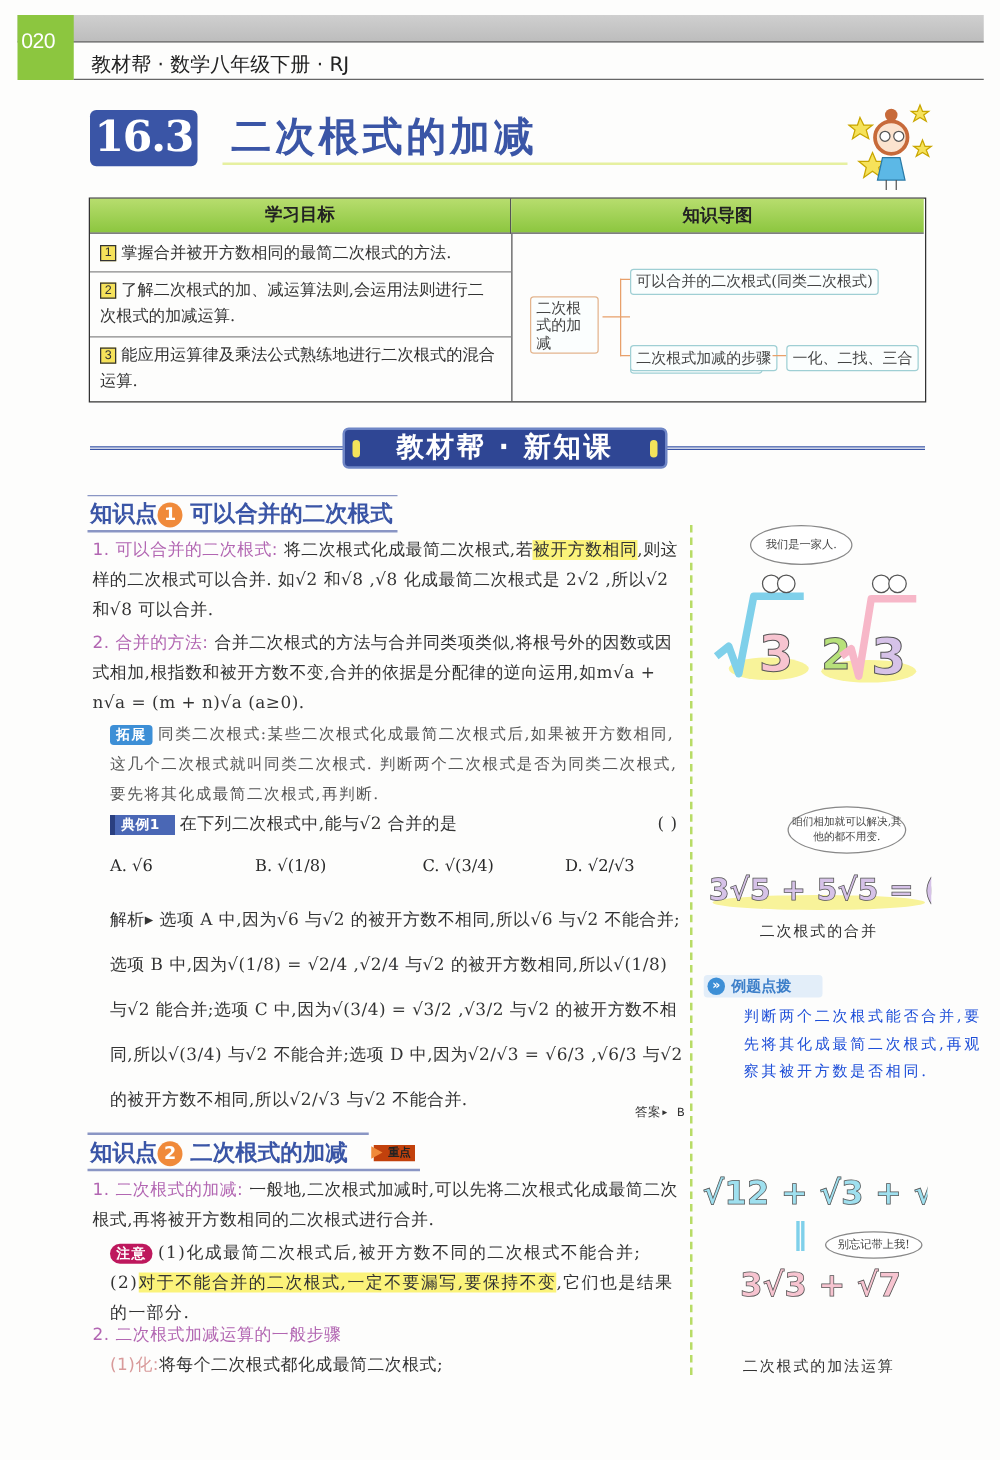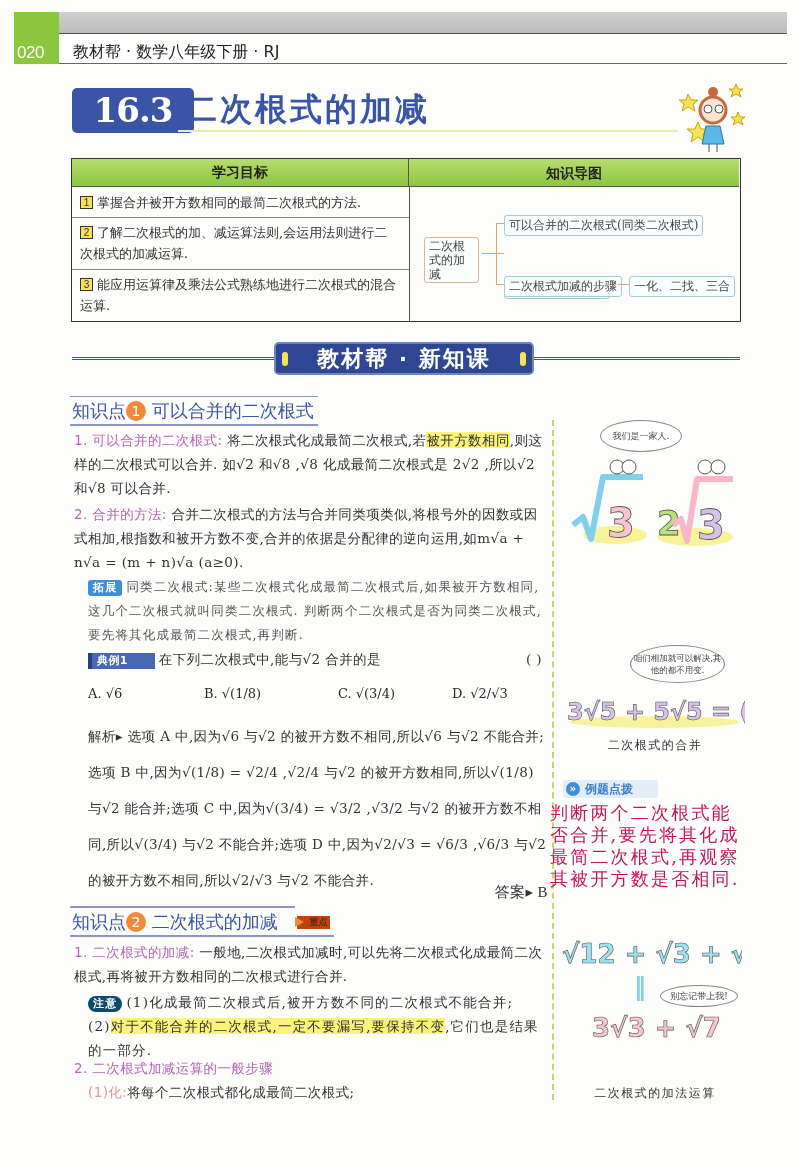--- a/index.html
+++ b/index.html
@@ -1,25 +1,25 @@
 <!DOCTYPE html>
 <html><head>
 <meta charset="utf-8">
 <style>
   * { box-sizing: border-box; margin: 0; padding: 0; }
   html, body { width: 800px; height: 1168px; background: #fdfdfc; overflow: hidden; }
   body { position: relative; font-family: "DejaVu Serif", "Liberation Serif", serif; color: #2a2a2a; }
 
   
   .topbar { position: absolute; left: 14px; top: 12px; width: 773px; height: 22px; background: linear-gradient(#cfcfcf, #bdbdbd); border-bottom: 1px solid #555; }
-  .pagenum { position: absolute; left: 14px; top: 12px; width: 45px; height: 52px; background: #8cc63f; color: #fff; font-family: "Liberation Sans", sans-serif; font-size: 17px; padding-top: 31px; padding-left: 3px; letter-spacing: -0.5px; }
+  .pagenum { position: absolute; left: 14px; top: 12px; width: 45px; height: 52px; background: #8cc63f; color: #fff; font-family: "Liberation Sans", sans-serif; font-size: 17px; padding-top: 11px; padding-left: 3px; letter-spacing: -0.5px; }
   .runhead { position: absolute; left: 59px; top: 34px; width: 728px; height: 30px; border-bottom: 1px solid #666; font-family: "DejaVu Sans", sans-serif; font-size: 16px; padding: 8px 0 0 14px; color: #222; }
 
   
-  .sec-badge { position: absolute; left: 72px; top: 88px; width: 122px; height: 45px; background: #3a55a6; border-radius: 5px; color: #fff; font-family: "DejaVu Serif", serif; font-weight: bold; font-size: 34px; text-align: center; line-height: 45px; letter-spacing: -1px; }
+  .sec-badge { position: absolute; left: 72px; top: 88px; width: 86px; height: 45px; background: #3a55a6; border-radius: 5px; color: #fff; font-family: "DejaVu Serif", serif; font-weight: bold; font-size: 34px; text-align: center; line-height: 45px; letter-spacing: -1px; }
   .sec-title { position: absolute; left: 185px; top: 88px; font-family: "DejaVu Sans", sans-serif; font-weight: bold; font-size: 32px; color: #3a55a6; letter-spacing: 3px; }
   .title-rule { position: absolute; left: 178px; top: 130px; width: 500px; height: 2px; background: #e6f0a0; }
 
   .mascot { position: absolute; left: 678px; top: 82px; width: 70px; height: 72px; }
 
   
   .objtable { position: absolute; left: 71px; top: 158px; width: 670px; height: 164px; border: 1.5px solid #333; }
   .objtable .hdr { position: absolute; top: 0; height: 28px; background: linear-gradient(#b7dd6e, #8cc63f); font-family: "DejaVu Sans", sans-serif; font-weight: bold; font-size: 14px; text-align: center; line-height: 28px; color: #222; border-bottom: 1px solid #555; }
   .objtable .hdr.left { left: 0; width: 337px; border-right: 1px solid #555; font-family: Liberation Serif, serif; }
   .objtable .hdr.right { left: 337px; width: 330px; }
@@ -31,50 +31,50 @@
   .mm { position: absolute; font-size: 12px; color: #444; border: 1px solid #9fcfd4; border-radius: 3px; padding: 1px 4px; background: #fbfefe; white-space: nowrap; }
   .mm.root { border-color: #e3b48d; line-height: 14px; white-space: normal; width: 55px; }
   .mm-line { position: absolute; background: #e8a06a; }
 
   
   .banner-line { position: absolute; top: 357px; height: 3px; border-top: 1px solid #3a55a6; border-bottom: 1px solid #3a55a6; }
   .banner { position: absolute; left: 274px; top: 342px; width: 260px; height: 33px; background: #2f4694; border: 2px solid #6f86c6; border-radius: 5px; color: #fff; font-family: "DejaVu Sans", sans-serif; font-weight: bold; font-size: 22px; text-align: center; line-height: 29px; letter-spacing: 2px; }
   .banner .cap { position: absolute; top: 8px; width: 6px; height: 14px; background: #f3e35b; border-radius: 3px; }
 
   
-  .kh { position: absolute; font-family: "DejaVu Sans", sans-serif; font-weight: normal; font-size: 18px; color: #3a55a6; border-top: 1px solid #8a96c4; border-bottom: 2px solid #8a96c4; padding: 2px 4px 1px 2px; }
+  .kh { position: absolute; font-family: "DejaVu Sans", sans-serif; font-weight: bold; font-size: 18px; color: #3a55a6; border-top: 1px solid #8a96c4; border-bottom: 2px solid #8a96c4; padding: 2px 4px 1px 2px; }
   .kh .circ { display: inline-block; width: 20px; height: 20px; border-radius: 50%; background: #f08a3a; color: #fff; text-align: center; font-size: 14px; line-height: 20px; vertical-align: 1px; }
   .tag-key { display: inline-block; background: #c2410c; color: #222; font-size: 9px; padding: 0 3px 0 12px; position: relative; margin-left: 14px; vertical-align: 3px; }
   .tag-key::before { content: ""; position: absolute; left: -2px; top: 1px; border-left: 9px solid #f08a3a; border-top: 5px solid transparent; border-bottom: 5px solid transparent; }
 
   .para { position: absolute; left: 74px; width: 474px; font-size: 13.5px; line-height: 24px; color: #333; letter-spacing: 0.4px; }
   .para .lbl { font-family: "DejaVu Sans", sans-serif; color: #b266b2; margin-top: 36px; }
   .para .lbl2 { font-family: "DejaVu Sans", sans-serif; color: #d89a9a; }
   .hl { background: #fbf37a; }
   .indent { padding-left: 14px; }
 
   .chip { display: inline-block; font-family: "DejaVu Sans", sans-serif; font-weight: bold; font-size: 11px; color: #fff; padding: 0 5px; border-radius: 3px; line-height: 16px; margin-right: 4px; }
   .chip.blue { background: #3d8fd6; }
-  .chip.orange { background: #0c4a6e; border-radius: 8px; }
-  .chip.ex { background: #4a67b5; border-left: 4px solid #2a3f80; border-radius: 0; padding-right: 27px; position: relative; }
+  .chip.orange { background: #be185d; border-radius: 8px; }
+  .chip.ex { background: #4a67b5; border-left: 4px solid #2a3f80; border-radius: 0; padding-right: 12px; position: relative; }
 
   .options { position: absolute; left: 88px; top: 680px; width: 440px; height: 30px; font-size: 13px; }
   .options span { position: absolute; top: 6px; }
 
   .vdash { position: absolute; left: 552px; top: 420px; width: 0; height: 680px; border-left: 2px dashed #b8dc66; }
 
   
   .side-caption { position: absolute; font-size: 12px; color: #333; letter-spacing: 1.5px; text-align: center; }
   .tip-tag { position: absolute; left: 563px; top: 780px; width: 95px; height: 18px; background: #e3eef9; border-radius: 3px; font-family: "DejaVu Sans", sans-serif; font-weight: bold; font-size: 12px; color: #3d7fc9; padding-left: 22px; line-height: 18px; }
   .tip-tag .arr { position: absolute; left: 3px; top: 2px; width: 14px; height: 14px; border-radius: 50%; background: #3d8fd6; color: #fff; font-size: 10px; line-height: 14px; text-align: center; }
-  .tip-text { position: absolute; left: 550px; top: 802px; width: 200px; font-size: 18px; line-height: 22px; letter-spacing: 2.2px; color: #be185d; }
+  .tip-text { position: absolute; left: 595px; top: 802px; width: 200px; font-size: 12px; line-height: 22px; letter-spacing: 2.2px; color: #1d4ed8; }
 
   .cartoon { position: absolute; }
   .bubble { position: absolute; border: 1px solid #888; border-radius: 50%; font-size: 9px; text-align: center; color: #444; background: #fff; }
-  .answer { position: absolute; right: 0; font-family: Liberation Serif, serif; font-size: 15px; }
+  .answer { position: absolute; right: 0; font-family: Liberation Mono, monospace; font-size: 10px; }
   .sep-rule { position: absolute; left: 70px; top: 906px; width: 225px; height: 0; border-top: 2px solid #8a96c4; }
 </style>
 </head>
 <body>
 
 <div class="topbar"></div>
 <div class="pagenum">020</div>
 <div class="runhead">教材帮 · 数学八年级下册 · RJ</div>
 
 <div class="sec-badge">16.3</div>

